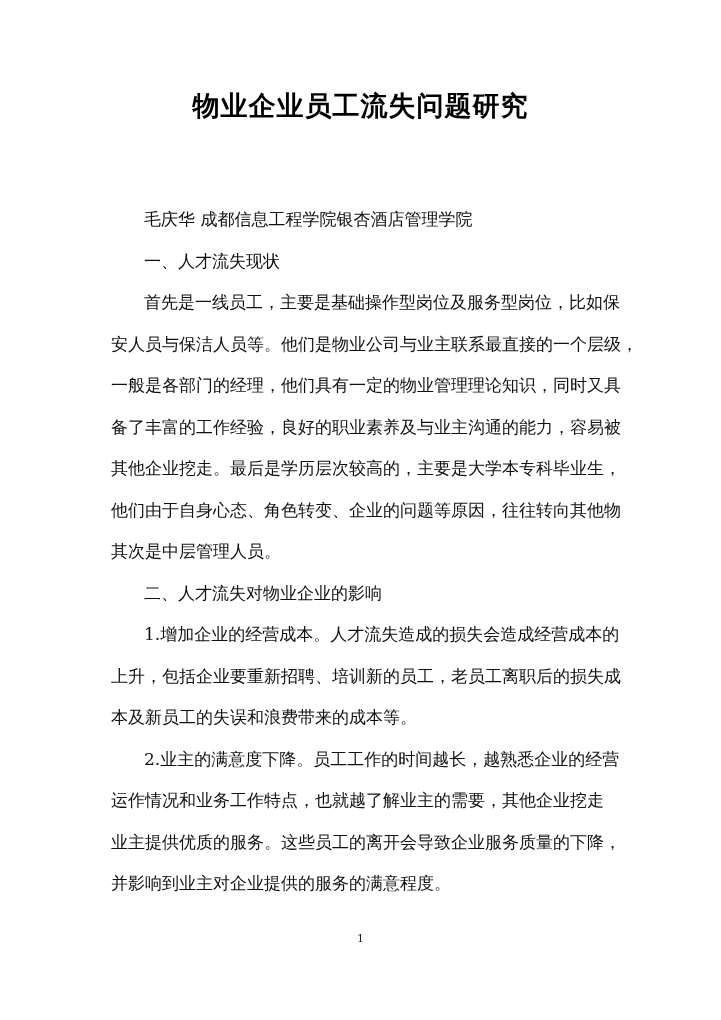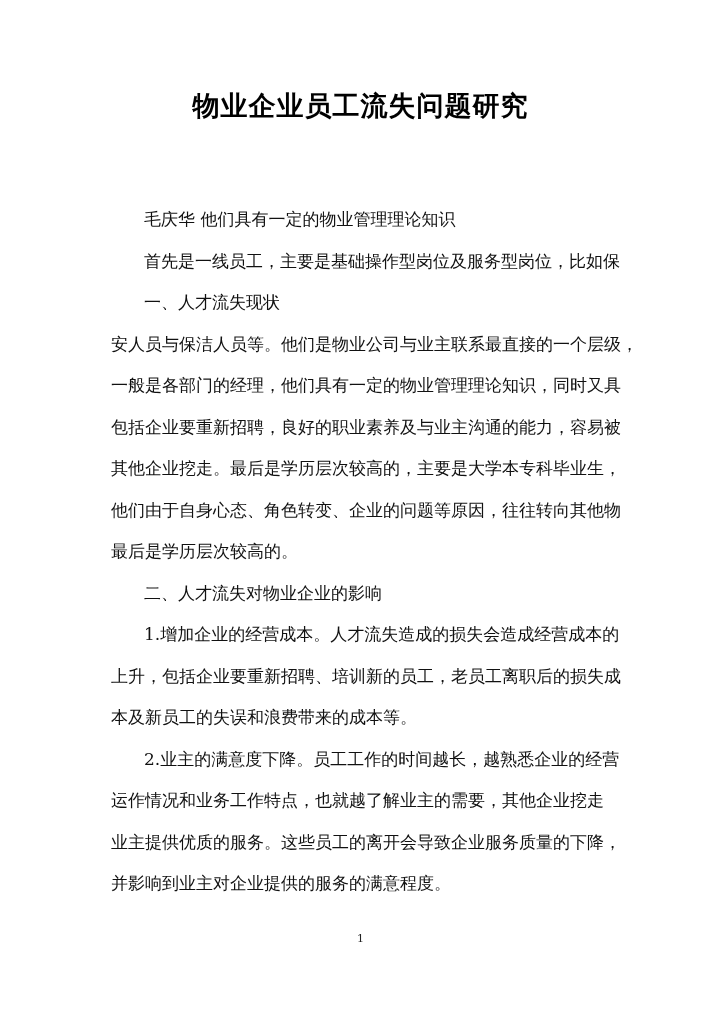--- a/index.html
+++ b/index.html
@@ -13,29 +13,29 @@
     .indent { padding-left: 33px; }
     .pagenum { position: absolute; left: 0; width: 721px; top: 932px; text-align: center;
                font-size: 11px; color: #222; }
   </style>
 </head>
 <body>
 
 <div class="page">
   <div class="title">物业企业员工流失问题研究</div>
   <div class="body" id="body">
-      <div class="line indent">毛庆华 他们具有一定的物业管理理论知识</div>
+      <div class="line indent">毛庆华 成都信息工程学院银杏酒店管理学院</div>
+      <div class="line indent">一、人才流失现状</div>
       <div class="line indent">首先是一线员工，主要是基础操作型岗位及服务型岗位，比如保</div>
-      <div class="line indent">一、人才流失现状</div>
       <div class="line">安人员与保洁人员等。他们是物业公司与业主联系最直接的一个层级，</div>
       <div class="line">一般是各部门的经理，他们具有一定的物业管理理论知识，同时又具</div>
-      <div class="line">包括企业要重新招聘，良好的职业素养及与业主沟通的能力，容易被</div>
+      <div class="line">备了丰富的工作经验，良好的职业素养及与业主沟通的能力，容易被</div>
       <div class="line">其他企业挖走。最后是学历层次较高的，主要是大学本专科毕业生，</div>
       <div class="line">他们由于自身心态、角色转变、企业的问题等原因，往往转向其他物</div>
-      <div class="line">最后是学历层次较高的。</div>
+      <div class="line">其次是中层管理人员。</div>
       <div class="line indent">二、人才流失对物业企业的影响</div>
       <div class="line indent">1.增加企业的经营成本。人才流失造成的损失会造成经营成本的</div>
       <div class="line">上升，包括企业要重新招聘、培训新的员工，老员工离职后的损失成</div>
       <div class="line">本及新员工的失误和浪费带来的成本等。</div>
       <div class="line indent">2.业主的满意度下降。员工工作的时间越长，越熟悉企业的经营</div>
       <div class="line">运作情况和业务工作特点，也就越了解业主的需要，其他企业挖走</div>
       <div class="line">业主提供优质的服务。这些员工的离开会导致企业服务质量的下降，</div>
       <div class="line">并影响到业主对企业提供的服务的满意程度。</div>
     </div>
   <div class="pagenum">1</div>

